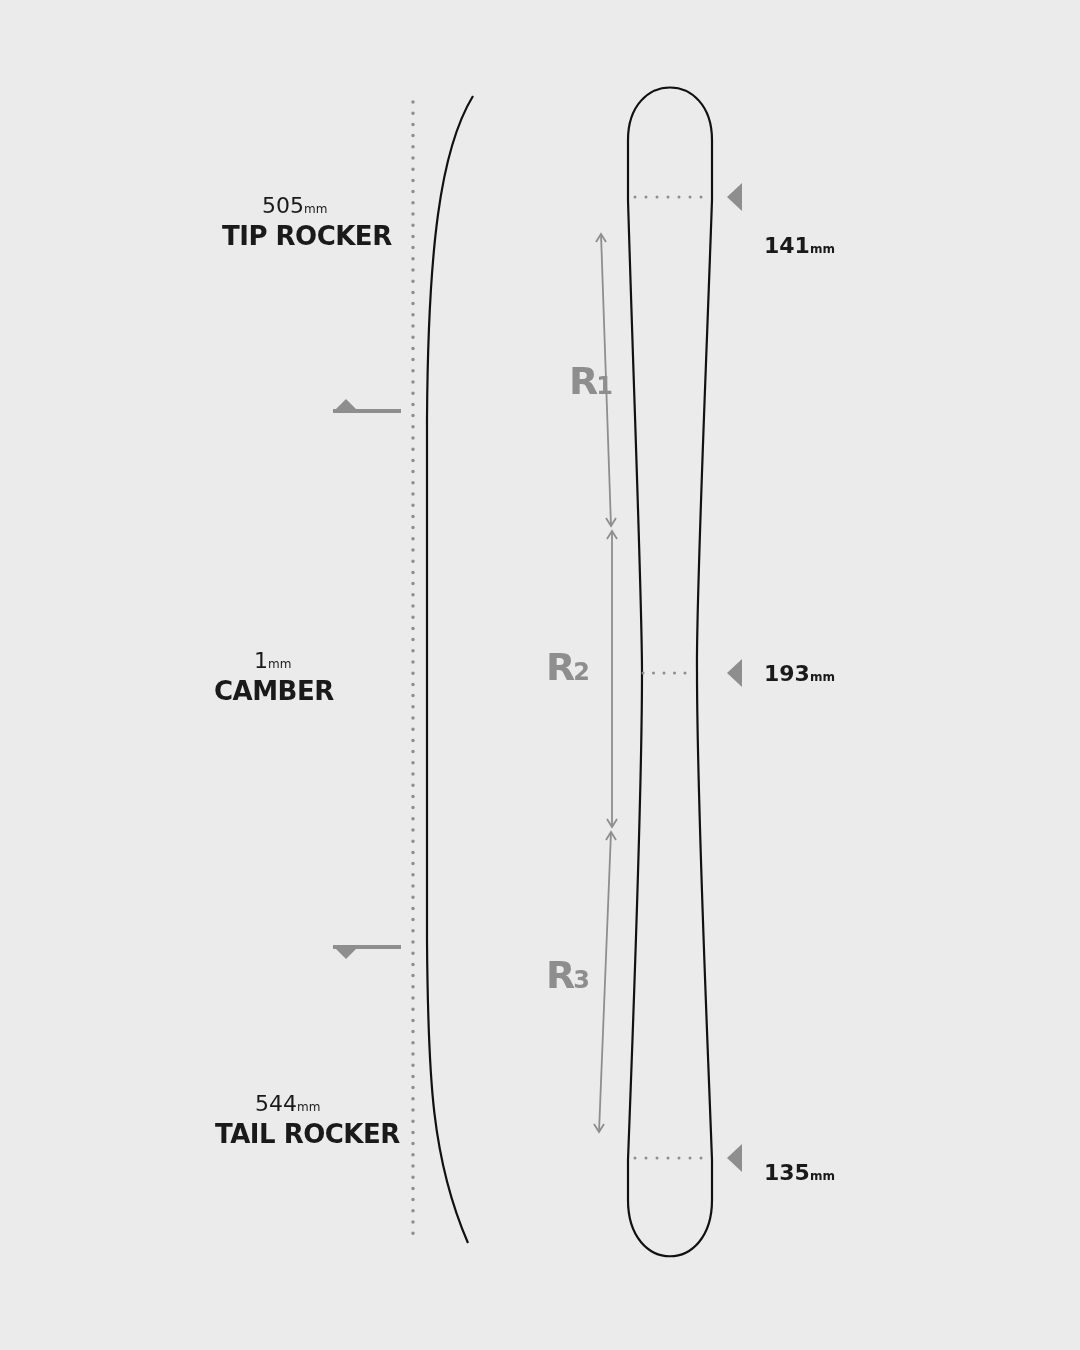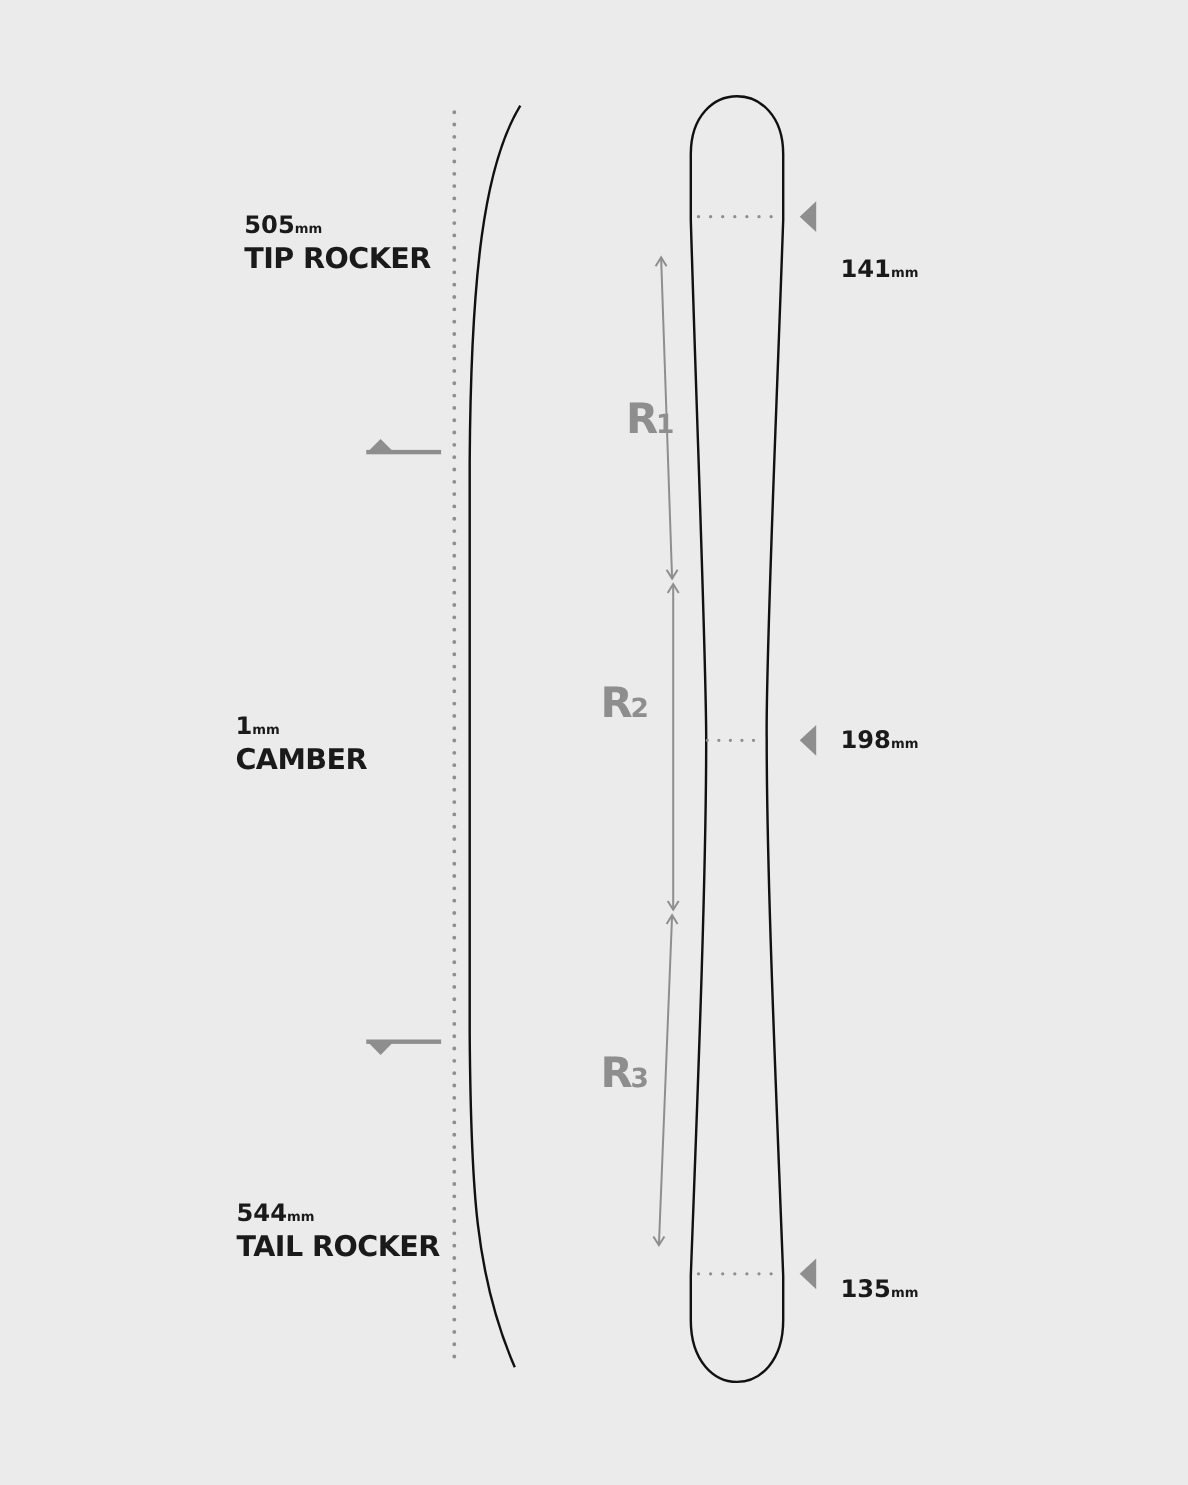--- a/index.html
+++ b/index.html
@@ -1,19 +1,19 @@
 <!DOCTYPE html>
 <html><head>
 <meta charset="utf-8">
 <style>
   html,body{margin:0;padding:0;}
   body{width:1080px;height:1350px;background:#ebebeb;position:relative;overflow:hidden;font-family:"DejaVu Sans","Liberation Sans",sans-serif;}
   svg.diagram{position:absolute;left:0;top:0;}
   .lbl{position:absolute;color:#1a1a1a;line-height:1;}
-  .num{font-size:22px;font-weight:bold;}
+  .num{font-size:22px;font-weight:normal;margin-left:40px;}
   .num .unit{font-size:12px;}
   .title{font-size:26px;font-weight:bold;letter-spacing:-0.5px;margin-top:6px;}
   .width-lbl{position:absolute;font-size:22px;font-weight:bold;color:#1a1a1a;line-height:1;}
   .width-lbl .unit{font-size:12px;font-weight:bold;}
   .rad{position:absolute;font-size:38px;font-weight:bold;color:#8e8e8e;line-height:1;letter-spacing:-2px;}
   .rad .sub{font-size:24px;}
 </style>
 </head>
 <body>
 
@@ -68,18 +68,18 @@
   <div class="num"><span>1</span><span class="unit">mm</span></div>
   <div class="title">CAMBER</div>
 </div>
 
 <div class="lbl" style="left:215px;top:1093px;">
   <div class="num"><span>544</span><span class="unit">mm</span></div>
   <div class="title">TAIL ROCKER</div>
 </div>
 
 <div class="rad" style="left:548px;top:362px;margin-left:21px;"><span>R</span><span class="sub">1</span></div>
-<div class="rad" style="left:546px;top:620px;"><span>R</span><span class="sub">2</span></div>
+<div class="rad" style="left:546px;top:648px;"><span>R</span><span class="sub">2</span></div>
 <div class="rad" style="left:546px;top:956px;"><span>R</span><span class="sub">3</span></div>
 
 <div class="width-lbl" style="left:764px;top:187px;margin-top:48px;"><span>141</span><span class="unit">mm</span></div>
-<div class="width-lbl" style="left:764px;top:663px;"><span>198</span><span class="unit">mm</span></div>
+<div class="width-lbl" style="left:764px;top:663px;"><span>193</span><span class="unit">mm</span></div>
 <div class="width-lbl" style="left:764px;top:1162px;"><span>135</span><span class="unit">mm</span></div>
 
 </body></html>

